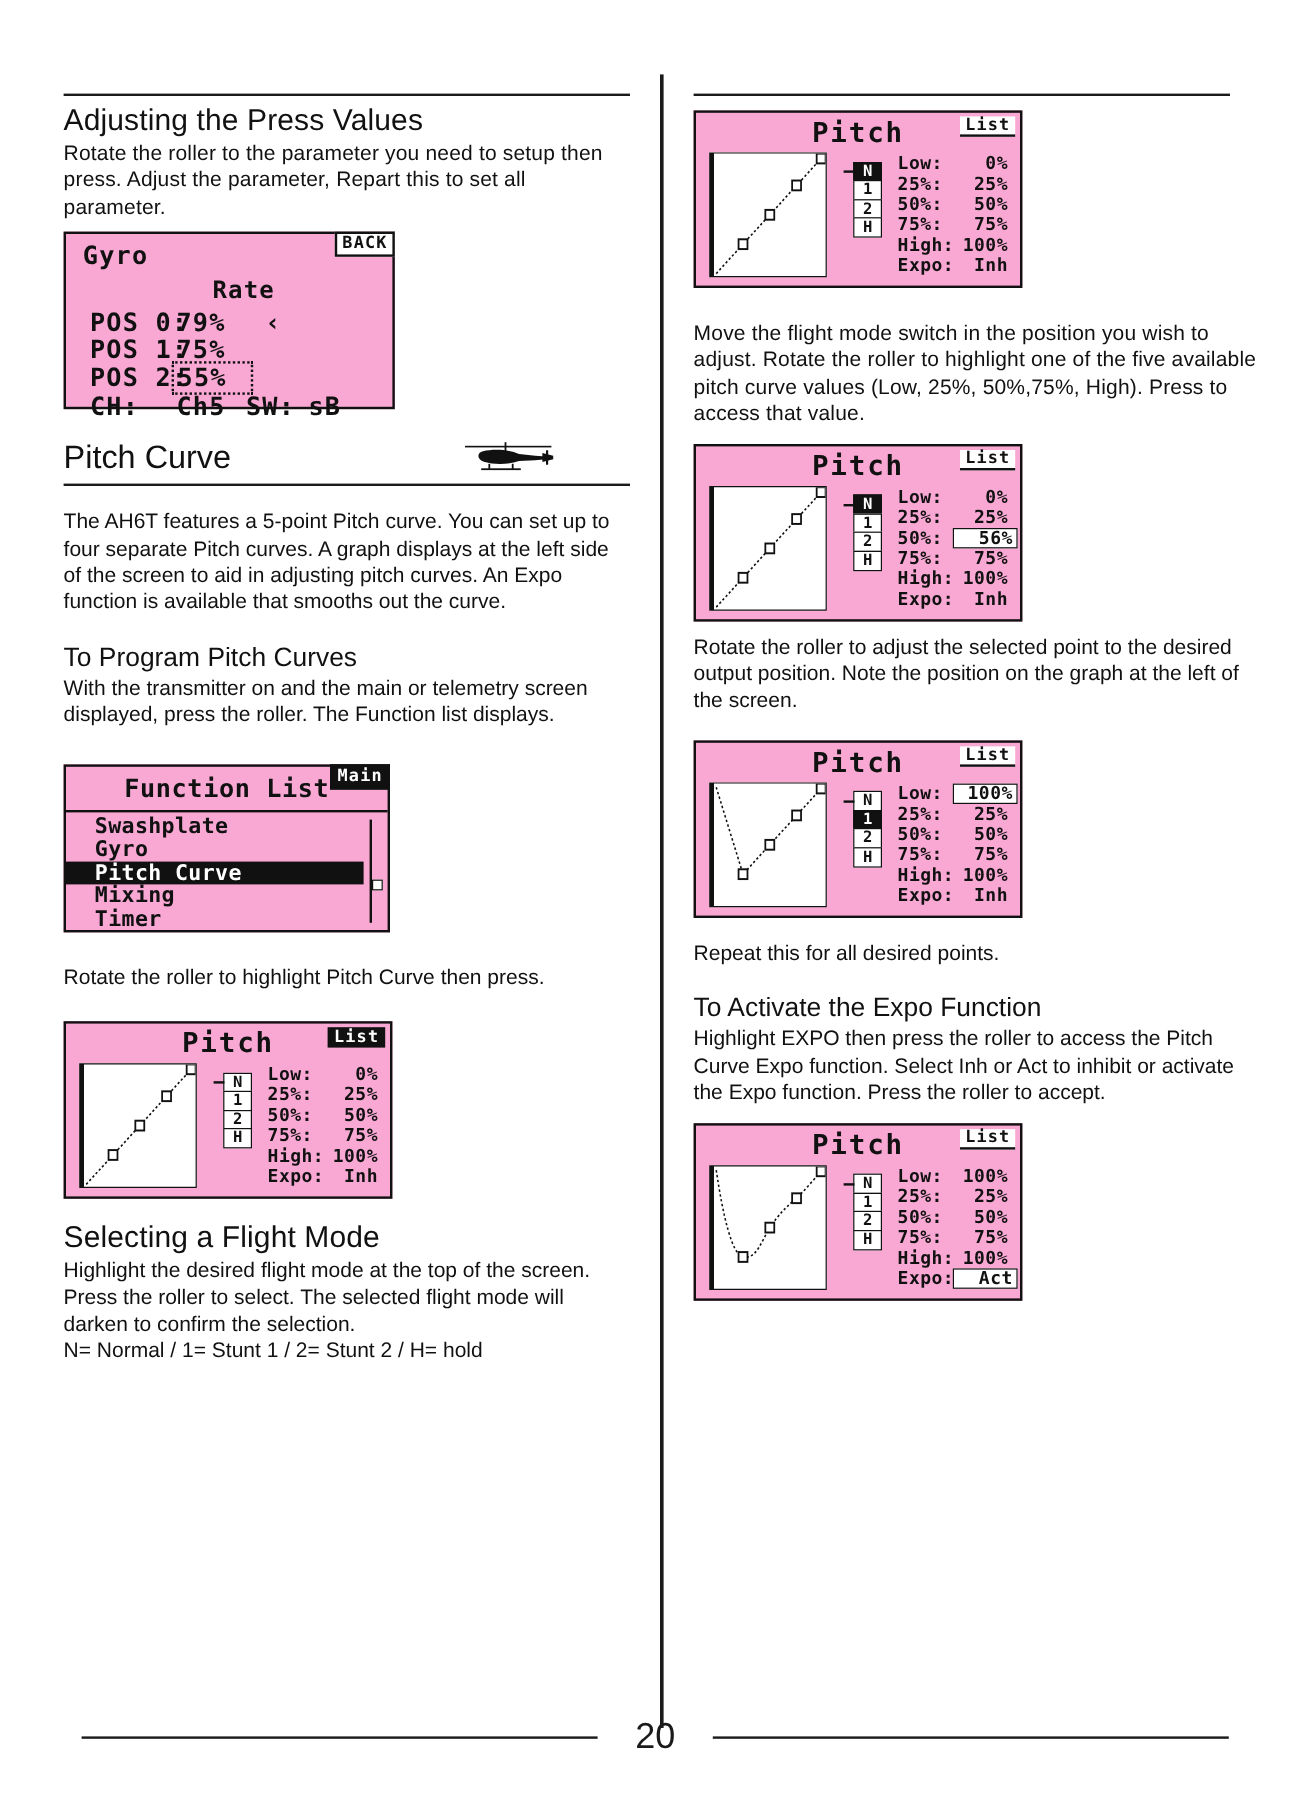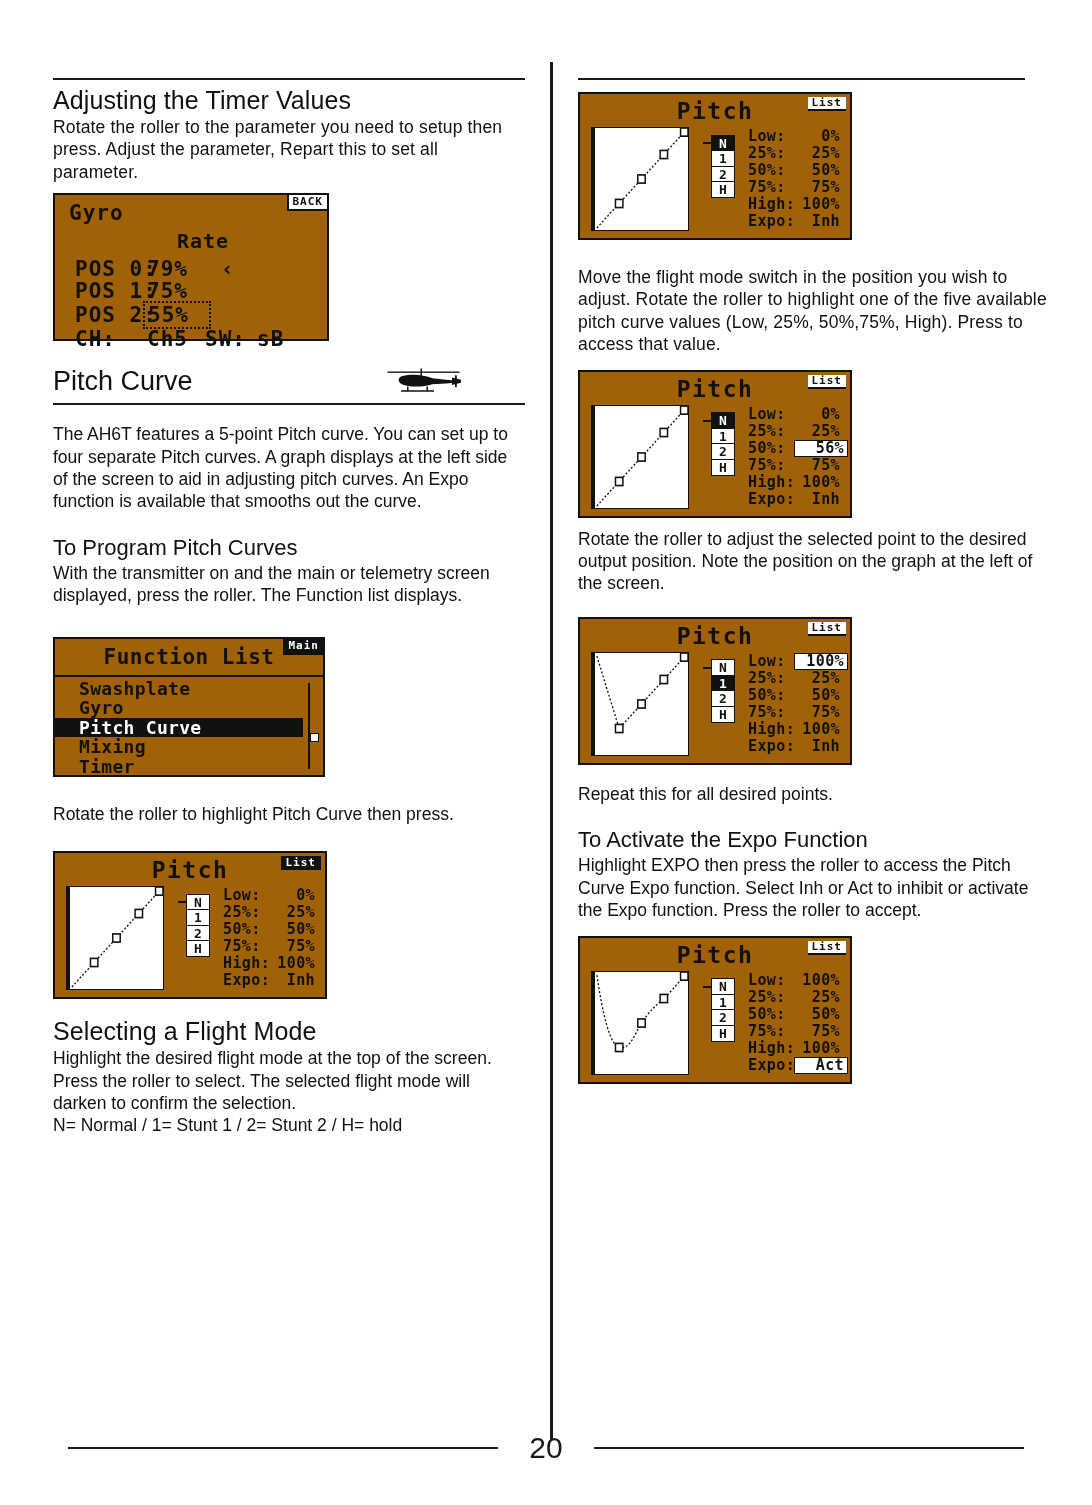--- a/index.html
+++ b/index.html
@@ -42,33 +42,33 @@
   .sp30{height:30px;}
 
   
   .chapter-band{position:relative;margin-top:26px;}
   .chapter-row{display:flex;align-items:center;justify-content:space-between;padding-bottom:6px;}
   .heli{width:90px;height:30px;display:block;margin-right:58px;}
   .chapter-underline{height:2px;background:#1a1a1a;width:100%;}
 
   
   .lcd{
-    position:relative;background:#a16207;border:2px solid #111;
+    position:relative;background:#f9a8d4;border:2px solid #111;
     box-sizing:border-box;
     font-family:"DejaVu Sans Mono",monospace;
   }
   .lcd-gyro{width:276px;height:148px;}
   .lcd-fn{width:272px;height:140px;}
   .lcd-pitch{width:274px;height:148px;}
 
   
   .gyro-title{position:absolute;left:14px;top:6px;font-size:21px;font-weight:700;letter-spacing:1px;}
   .badge{
     position:absolute;border:2px solid #111;background:#fff;color:#111;
-    font-size:11px;font-weight:700;letter-spacing:1px;
+    font-size:14px;font-weight:700;letter-spacing:1px;
     padding:1px 4px 2px 4px;line-height:1;
   }
   .badge-back{right:-2px;top:-2px;}
   .gyro-rate{position:absolute;left:122px;top:34px;font-size:20px;font-weight:700;letter-spacing:1px;}
   .gyro-row{position:absolute;font-size:21px;font-weight:700;letter-spacing:1px;white-space:nowrap;}
   .gyro-lbl{display:inline-block;width:72px;}
   .gyro-val{display:inline-block;width:58px;}
   .dotted-box{
     border:2px dotted #111;padding:0 3px;margin-left:-4px;
   }
@@ -152,21 +152,21 @@
 <body>
 
 <div class="page">
 
   <div class="col-rule" style="left:53px;top:78px;width:472px;"></div>
   <div class="col-rule" style="left:578px;top:78px;width:447px;"></div>
   <div class="v-divider"></div>
 
   <div class="col col-left">
 
-    <h2 class="sec">Adjusting the Timer Values</h2>
+    <h2 class="sec">Adjusting the Press Values</h2>
     <p class="body tight">Rotate the roller to the parameter you need to setup then press. Adjust the parameter, Repart this to set all parameter.</p>
 
     <div class="sp10"></div>
 
     <div class="lcd lcd-gyro">
       <div class="gyro-title">Gyro</div>
       <div class="badge badge-back">BACK</div>
       <div class="gyro-rate">Rate</div>
 
       <div class="gyro-row" style="left:20px;top:62px;">

